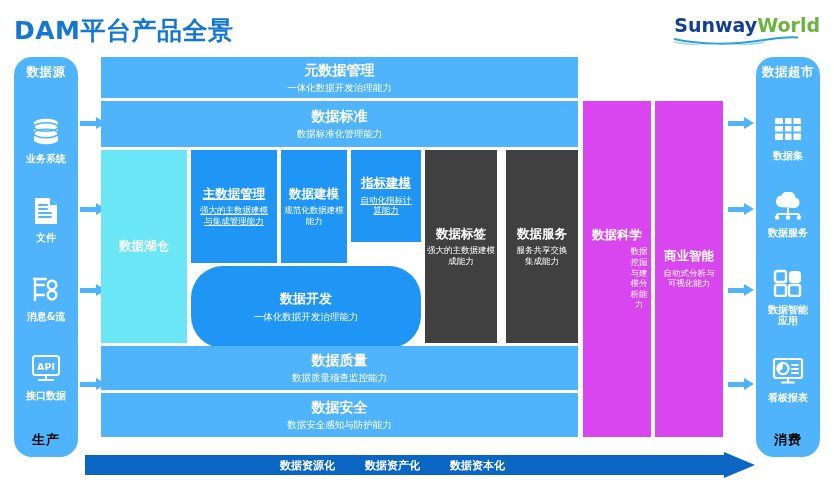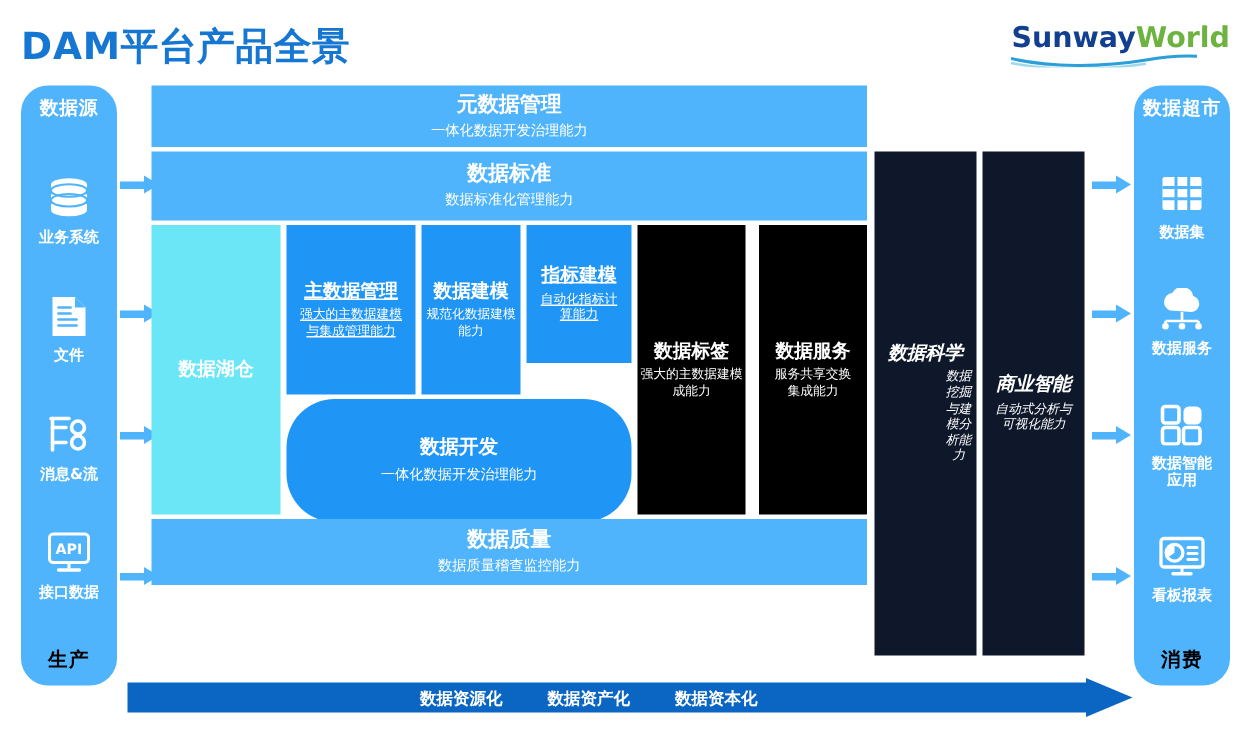--- a/index.html
+++ b/index.html
@@ -68,22 +68,22 @@
     position: absolute; display: flex; flex-direction: column;
     align-items: center; justify-content: center; text-align: center;
     color: #ffffff; overflow: hidden;
   }
   .panel .t { font-weight: bold; line-height: 1.15; white-space: nowrap; }
   .panel .s { line-height: 1.25; margin-top: 4px; }
 
   .lt-blue  { background: #4fb4fb; }
   .md-blue  { background: #1f95f5; }
   .cyan     { background: #6ae6f7; }
-  .dk-blue  { background: #000000; }
-  .navy     { background: #0f172a; font-style: italic; }
+  .dk-blue  { background: #404040; }
+  .navy     { background: #d946ef; }
 
   .t-lg { font-size: 14px; }
   .t-md { font-size: 13px; }
   .t-sm { font-size: 12.5px; }
   .s-lg { font-size: 9.5px; }
   .s-sm { font-size: 8.5px; }
 
   
   .flow { position: absolute; left: 85px; top: 452px; width: 670px; height: 26px; }
   .flow .body {
@@ -350,20 +350,24 @@
     <div class="t t-sm">商业智能</div>
     <div class="s s-sm" style="white-space:pre-line;">自动式分析与
 可视化能力</div>
   </div>
 
   <div class="panel lt-blue" style="left:101px; top:346px; width:477px; height:44px;">
     <div class="t t-lg">数据质量</div>
     <div class="s s-lg">数据质量稽查监控能力</div>
   </div>
 
+  <div class="panel lt-blue" style="left:101px; top:393px; width:477px; height:44px;">
+    <div class="t t-lg">数据安全</div>
+    <div class="s s-lg">数据安全感知与防护能力</div>
+  </div>
 
   <div class="flow">
     <div class="body"></div>
     <div class="tip"></div>
     <div class="labels">
       <span>数据资源化</span>
       <span>数据资产化</span>
       <span>数据资本化</span>
     </div>
   </div>

